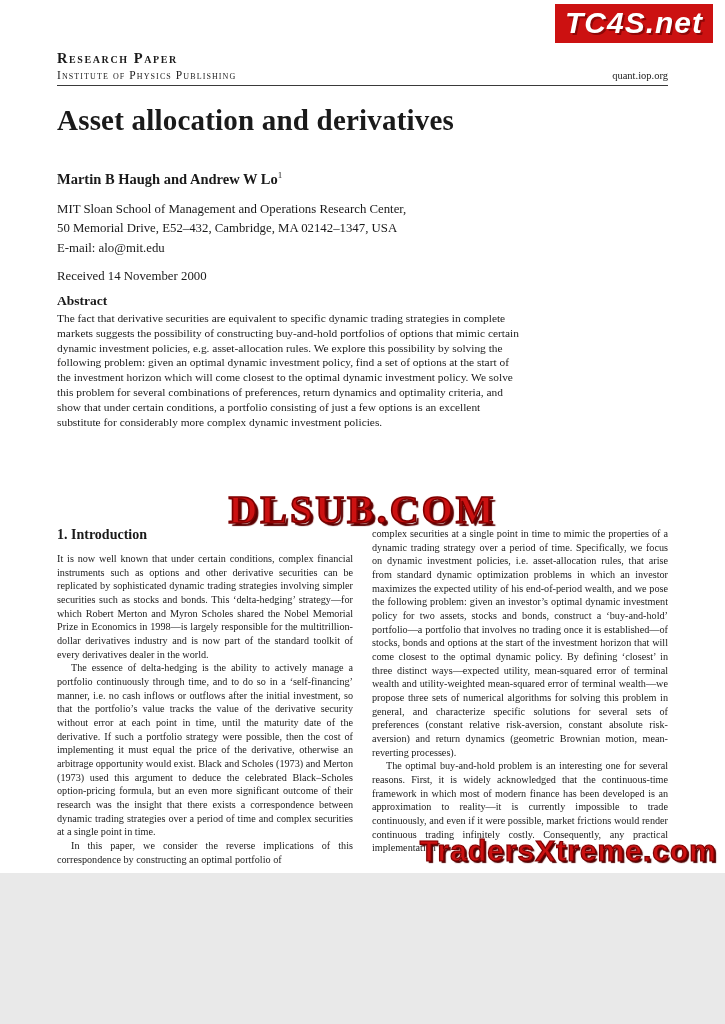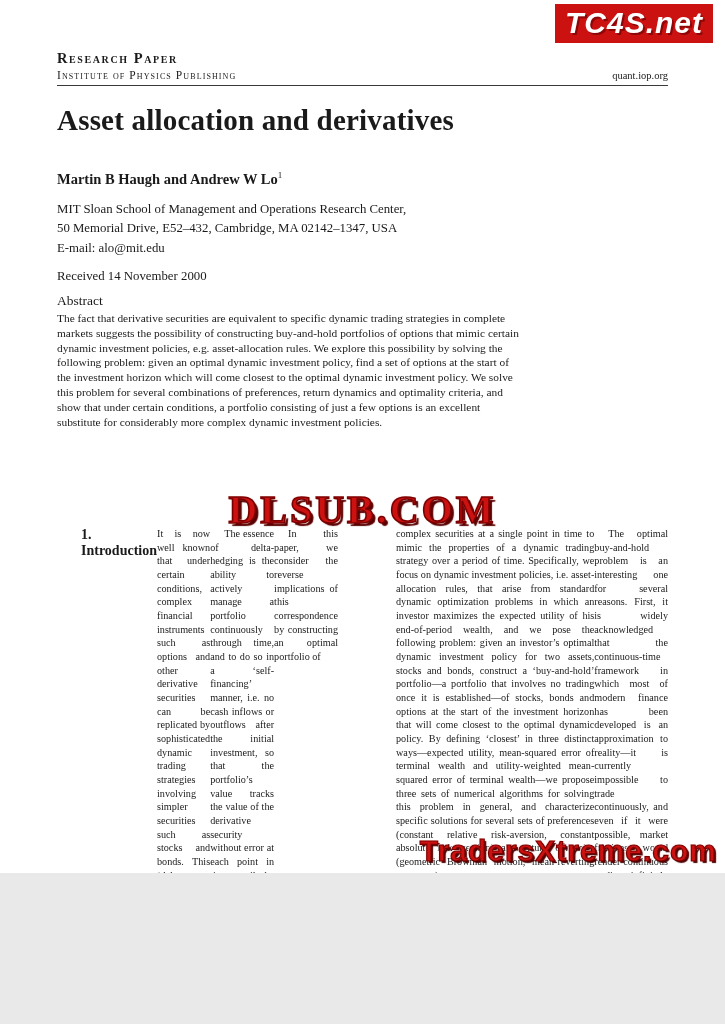--- a/index.html
+++ b/index.html
@@ -30,36 +30,36 @@
   .site     { font-size:10.5px; }
 
   .title   { position:absolute; left:57px; top:104px; margin:0; font-size:29px; font-weight:bold; letter-spacing:.2px; }
   .authors { position:absolute; left:57px; top:170px; font-size:14.5px; font-weight:bold; }
   .authors sup { font-size:9px; font-weight:normal; }
   .affil   { position:absolute; left:57px; top:200px; font-size:12.8px; line-height:1.45; }
   .email   { position:absolute; left:57px; top:241px; font-size:12.8px; }
   .received{ position:absolute; left:57px; top:269px; font-size:12.8px; }
 
   .abstract { position:absolute; left:57px; top:293px; width:464px; }
-  .abs-head { font-weight:normal; font-size:13.5px; margin-bottom:2px; }
+  .abs-head { font-weight:bold; font-size:13.5px; margin-bottom:2px; }
   .abs-text { font-size:11.4px; line-height:1.3; text-align:left; }
 
   
   .dlsub {
     position:absolute; top:486px; left:0; width:100%; text-align:center;
     font-family:Liberation Serif, serif; font-weight:bold;
     font-size:40px; letter-spacing:3px;
     color:var(--watermark-red,#cc1111);
     -webkit-text-stroke:1.6px var(--watermark-outline,#7a0000);
     text-shadow:-1px -1px 0 #ffd9d9, 3px 3px 1px #5a0000;
   }
 
   
   .columns { position:absolute; left:57px; right:57px; top:527px; height:406px; display:flex; gap:19px; }
-  .col  { flex:1; display:flex; flex-direction:row; min-width:0;margin-left:24px; }
+  .col  { flex:1; display:flex; flex-direction:column; min-width:0; }
   .sec-head { font-size:14px; font-weight:bold; margin:0 0 9px 0; }
   .para { margin:0; font-size:10.2px; line-height:1.34; text-align:justify; }
   .para.indent { text-indent:14px; }
   .footnote { margin-top:auto; font-size:9.6px; padding-top:3px; }
   .fn-rule  { width:96px; border-top:1px solid #333; margin-bottom:3px; }
   .footnote sup { font-size:7.5px; }
 
   
   .footer { position:absolute; left:57px; right:57px; top:940px; border-top:1px solid #3a3a3a; padding-top:7px;
             display:flex; justify-content:space-between; align-items:baseline; font-size:10.3px;font-family:Liberation Serif, serif; }

